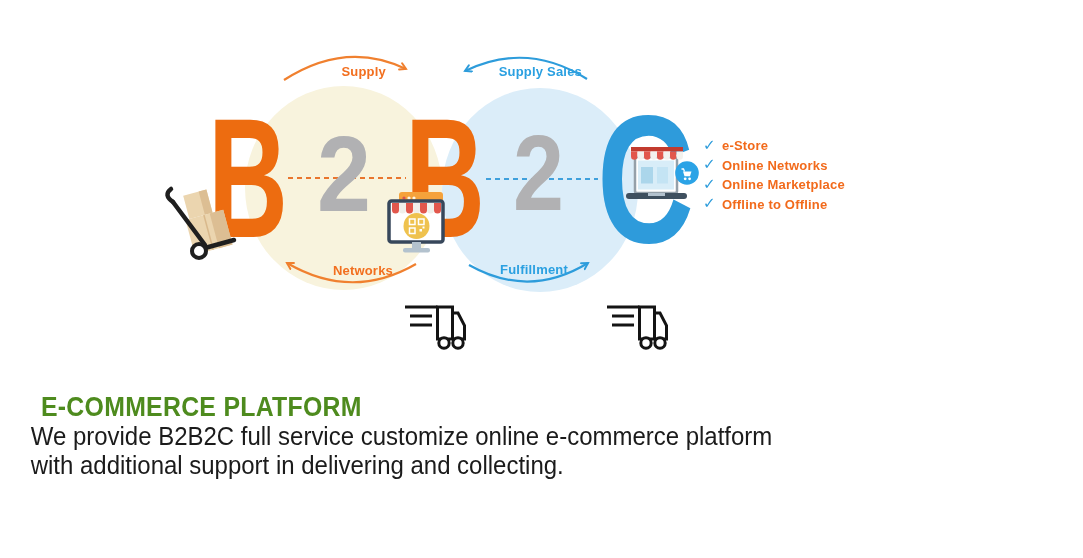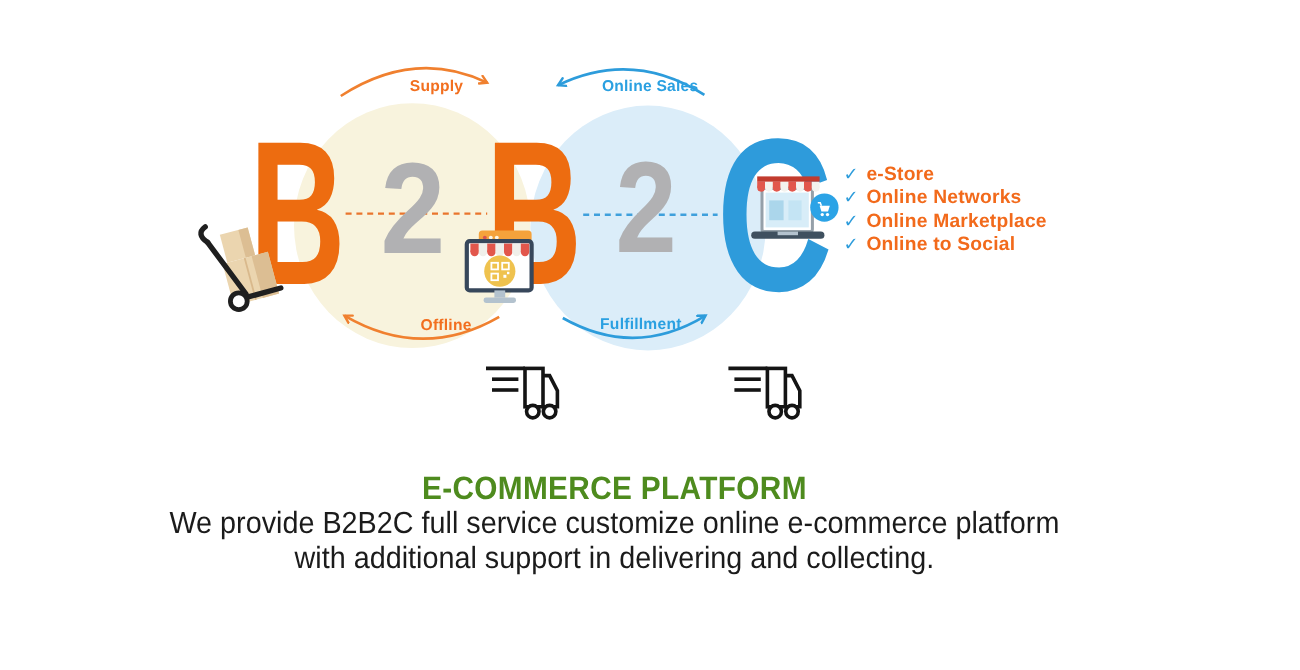--- a/index.html
+++ b/index.html
@@ -16,23 +16,23 @@
   }
   .cycle-label.orange{color:#F26F1F;}
   .cycle-label.blue{color:#2AA0E1;}
   
   #checklist{position:absolute;left:703px;top:136px;}
   .chk-row{display:flex;align-items:center;height:19.5px;}
   .chk-icon{
     color:#2D9CDB;font-weight:bold;font-size:15px;width:19px;
     display:inline-block;transform:translateY(-1px);
   }
-  .chk-label{color:#F26A1B;font-weight:bold;font-size:16px;letter-spacing:.2px;}
+  .chk-label{color:#F26A1B;font-weight:bold;font-size:13px;letter-spacing:.2px;}
   
-  #caption{position:absolute;left:0;top:392px;width:1024px;text-align:center;}
+  #caption{position:absolute;left:0;top:392px;width:1024px;text-align:left;}
   #caption-title{
     font-size:27px;font-weight:bold;color:#4E8B1E;letter-spacing:.3px;
     transform:scaleX(.92);transform-origin:50% 50%;line-height:30px;
   }
   .caption-line{
     font-size:25.5px;color:#1B1B1B;line-height:28.8px;
     transform:scaleX(.94);transform-origin:50% 50%;
   }
 </style>
 </head>
@@ -167,40 +167,40 @@
         <path d="M7,20 H29"></path>
         <path d="M7,29 H29"></path>
       <rect x="34.5" y="11" width="15" height="32"></rect>
       <path d="M49.5,17 H55 L61.5,29.5 V43 H49.5"></path>
       <circle cx="41" cy="47" r="5.2" fill="#ffffff"></circle>
       <circle cx="55" cy="47" r="5.2" fill="#ffffff"></circle>
     </g>
   </svg>
 
   <div class="cycle-label orange" style="left:306px;top:64px;width:80px">Supply</div>
-  <div class="cycle-label orange" style="left:303px;top:263px;width:90px">Offline</div>
-  <div class="cycle-label blue" style="left:478px;top:64px;width:104px">Online Sales</div>
+  <div class="cycle-label orange" style="left:303px;top:263px;width:90px">Networks</div>
+  <div class="cycle-label blue" style="left:478px;top:64px;width:104px">Supply Sales</div>
   <div class="cycle-label blue" style="left:463px;top:262px;width:105px">Fulfillment</div>
 
   <div id="checklist">
     <div class="chk-row">
       <span class="chk-icon">✓</span>
       <span class="chk-label">e-Store</span>
     </div>
     <div class="chk-row">
       <span class="chk-icon">✓</span>
       <span class="chk-label">Online Networks</span>
     </div>
     <div class="chk-row">
       <span class="chk-icon">✓</span>
       <span class="chk-label">Online Marketplace</span>
     </div>
     <div class="chk-row">
       <span class="chk-icon">✓</span>
-      <span class="chk-label">Online to Social</span>
+      <span class="chk-label">Offline to Offline</span>
     </div>
   </div>
 
   <div id="caption">
     <div id="caption-title">E-COMMERCE PLATFORM</div>
     <div class="caption-line">We provide B2B2C full service customize online e-commerce platform</div>
     <div class="caption-line">with additional support in delivering and collecting.</div>
   </div>
 
 </div>

